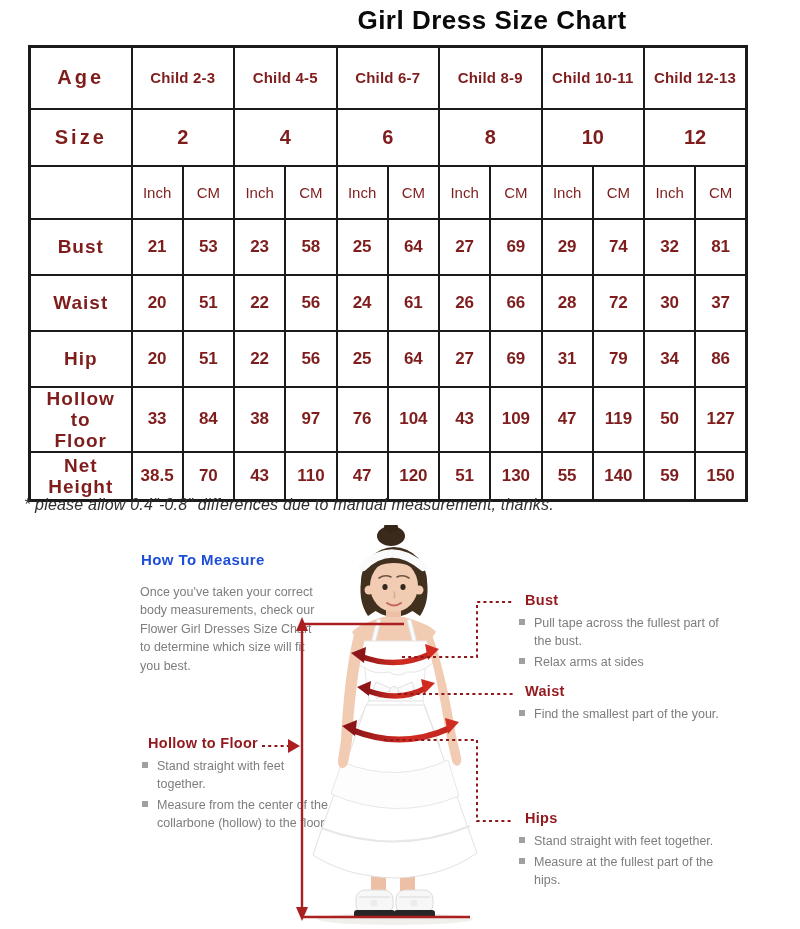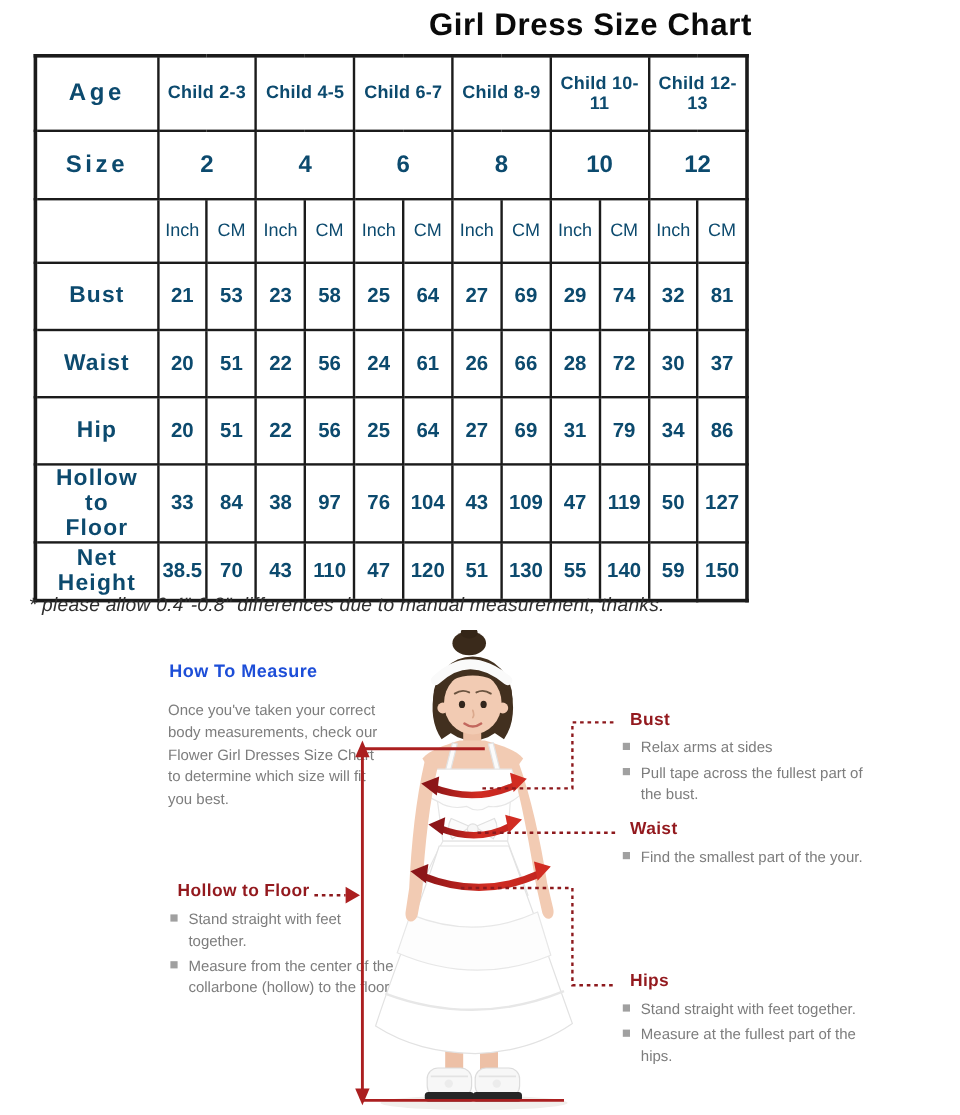--- a/index.html
+++ b/index.html
@@ -10,23 +10,23 @@
   }
 
   
   #title {
     position:absolute; top:5px; left:450px; transform:translateX(-50%);
     font-size:26px; font-weight:bold; letter-spacing:0.5px; color:#0a0a0a; white-space:nowrap;margin-left:42px;
   }
 
   
   table.size-chart {
-    position:absolute; top:45px; left:28px; width:596px;
+    position:absolute; top:45px; left:28px; width:720px;
     border-collapse:collapse; table-layout:fixed;
-    border:3px solid #1b1b1b; color:#0c4a6e;
+    border:3px solid #1b1b1b; color:#7f1d1d;
   }
   .size-chart th, .size-chart td {
     border:2px solid #1b1b1b; text-align:center; vertical-align:middle; padding:0; overflow:hidden;
   }
   col.label-col { width:102px; }
   tr.r-age  { height:62px; }
   tr.r-size { height:57px; }
   tr.r-unit { height:53px; }
   tr.r-data { height:56px; }
   tr.r-data-sm { height:48px; }
@@ -215,22 +215,22 @@
     <div class="section-title">Hollow to Floor</div>
     <ul class="bullets">
       <li>Stand straight with feet together.</li>
       <li>Measure from the center of the collarbone (hollow) to the floor.</li>
     </ul>
   </div>
 
   <div id="bust-block" class="measure-block">
     <div class="section-title">Bust</div>
     <ul class="bullets">
+      <li>Pull tape across the fullest part of the bust.</li>
       <li>Relax arms at sides</li>
-      <li>Pull tape across the fullest part of the bust.</li>
     </ul>
   </div>
 
   <div id="waist-block" class="measure-block">
     <div class="section-title">Waist</div>
     <ul class="bullets">
       <li>Find the smallest part of the your.</li>
     </ul>
   </div>
 

